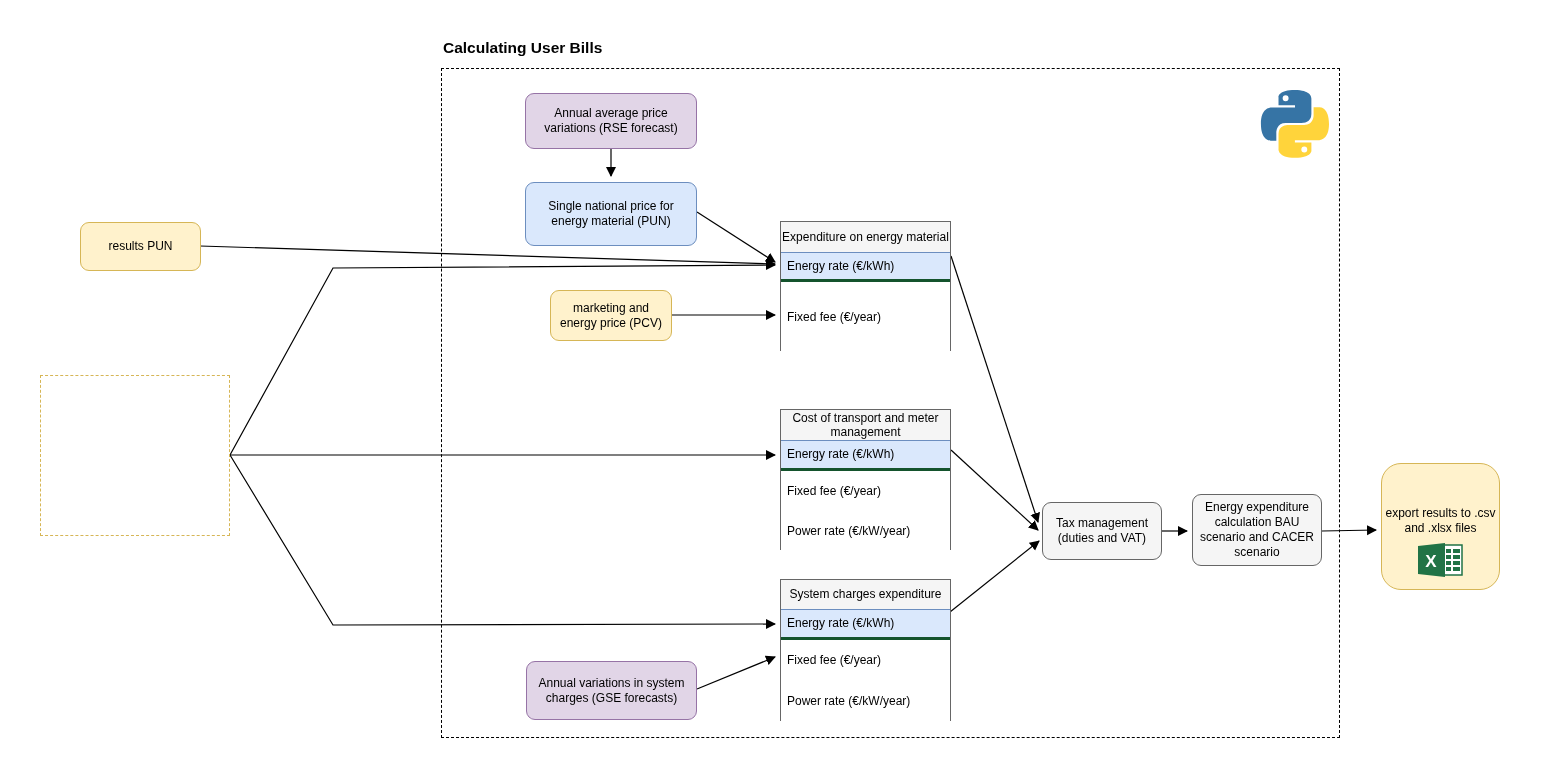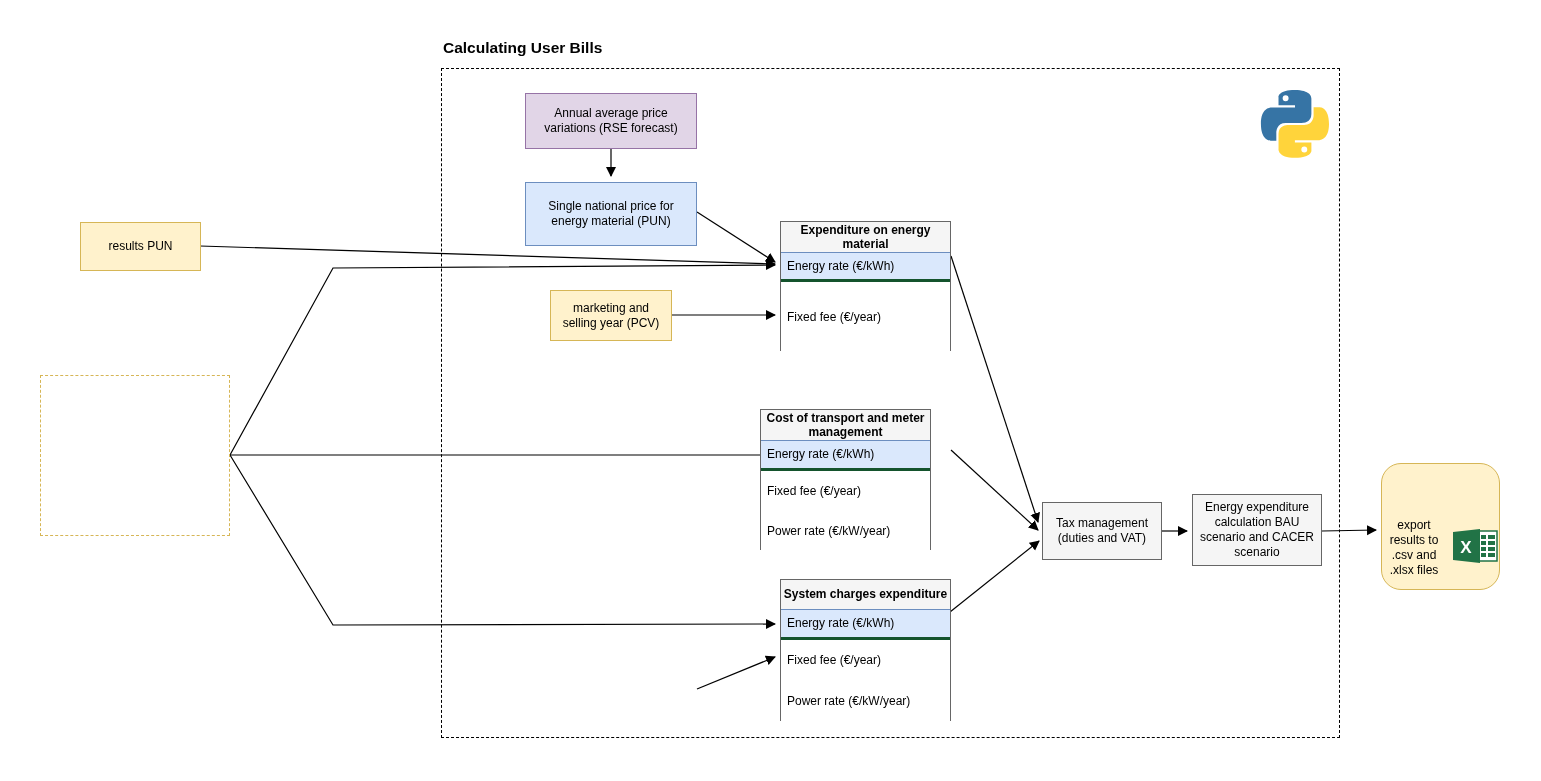--- a/index.html
+++ b/index.html
@@ -12,49 +12,49 @@
   .title{
     position:absolute;left:443px;top:39px;font-size:15.5px;font-weight:bold;color:#000;
     white-space:nowrap;
   }
   .dashed-frame{
     position:absolute;left:441px;top:68px;width:899px;height:670px;
     border:1px dashed #000;box-sizing:border-box;background:transparent;
   }
   .node{
     position:absolute;display:flex;align-items:center;justify-content:center;
-    text-align:center;box-sizing:border-box;border-radius:0;line-height:1.25;
+    text-align:center;box-sizing:border-box;border-radius:9px;line-height:1.25;
     padding:2px 4px;
   }
   .purple{background:#E1D5E7;border:1px solid #9673A6;}
   .blue{background:#DAE8FC;border:1px solid #6C8EBF;}
   .yellow{background:#FFF2CC;border:1px solid #D6B656;}
   .gray{background:#F5F5F5;border:1px solid #666666;}
   .group-dashed{
     position:absolute;border:1px dashed #D6B656;background:transparent;box-sizing:border-box;
   }
   .dtable{
     position:absolute;box-sizing:border-box;border:1px solid #666666;background:#ffffff;
     display:flex;flex-direction:column;
   }
   .t-header{
-    background:#F5F5F5;font-weight:bold;text-align:center;display:flex;align-items:center;
+    background:#F5F5F5;font-weight:normal;text-align:center;display:flex;align-items:center;
     justify-content:center;line-height:1.2;box-sizing:border-box;flex:none;
   }
   .t-row{
     display:flex;align-items:center;padding-left:6px;box-sizing:border-box;flex:none;
     background:#ffffff;line-height:1.2;
   }
   .t-row.hl{
     background:#DAE8FC;border-top:1px solid #6C8EBF;border-bottom:3px solid #14532d;
   }
   .export-box{
     position:absolute;box-sizing:border-box;border-radius:20px;
     background:#FFF2CC;border:1px solid #D6B656;
-    display:flex;flex-direction:row;align-items:center;gap:7px;
+    display:flex;flex-direction:column;align-items:center;gap:7px;
     text-align:center;padding-top:42px;line-height:1.25;
   }
   .icon-abs{position:absolute;}
 </style>
 </head>
 <body>
 
 <div class="canvas">
 
   <svg class="arrows" width="1541" height="781" viewBox="0 0 1541 781">
@@ -93,30 +93,31 @@
   <div class="node purple" style="left:525px;top:93px;width:172px;height:56px;">Annual average price variations (RSE forecast)</div>
 
   <div class="node blue" style="left:525px;top:182px;width:172px;height:64px;">Single national price for energy material (PUN)</div>
 
   <div class="node yellow" style="left:80px;top:222px;width:121px;height:49px;">results PUN</div>
 
   <div class="group-dashed" style="left:40px;top:375px;width:190px;height:161px;"></div>
 
 
 
-  <div class="node yellow" style="left:550px;top:290px;width:122px;height:51px;">marketing and selling year (PCV)</div>
+  <div class="node yellow" style="left:550px;top:290px;width:122px;height:51px;">marketing and energy price (PCV)</div>
 
+  <div class="node purple" style="left:526px;top:661px;width:171px;height:59px;">Annual variations in system charges (GSE forecasts)</div>
 
   <div class="dtable" style="left:780px;top:221px;width:171px;height:130px;">
     <div class="t-header" style="height:30px;">Expenditure on energy material</div>
     <div class="t-row hl" style="height:30px;">Energy rate (€/kWh)</div>
     <div class="t-row" style="height:70px;">Fixed fee (€/year)</div>
   </div>
 
-  <div class="dtable" style="left:760px;top:409px;width:171px;height:141px;">
+  <div class="dtable" style="left:780px;top:409px;width:171px;height:141px;">
     <div class="t-header" style="height:30px;">Cost of transport and meter management</div>
     <div class="t-row hl" style="height:31px;">Energy rate (€/kWh)</div>
     <div class="t-row" style="height:40px;">Fixed fee (€/year)</div>
     <div class="t-row" style="height:40px;">Power rate (€/kW/year)</div>
   </div>
 
   <div class="dtable" style="left:780px;top:579px;width:171px;height:142px;">
     <div class="t-header" style="height:29px;">System charges expenditure</div>
     <div class="t-row hl" style="height:31px;">Energy rate (€/kWh)</div>
     <div class="t-row" style="height:41px;">Fixed fee (€/year)</div>

